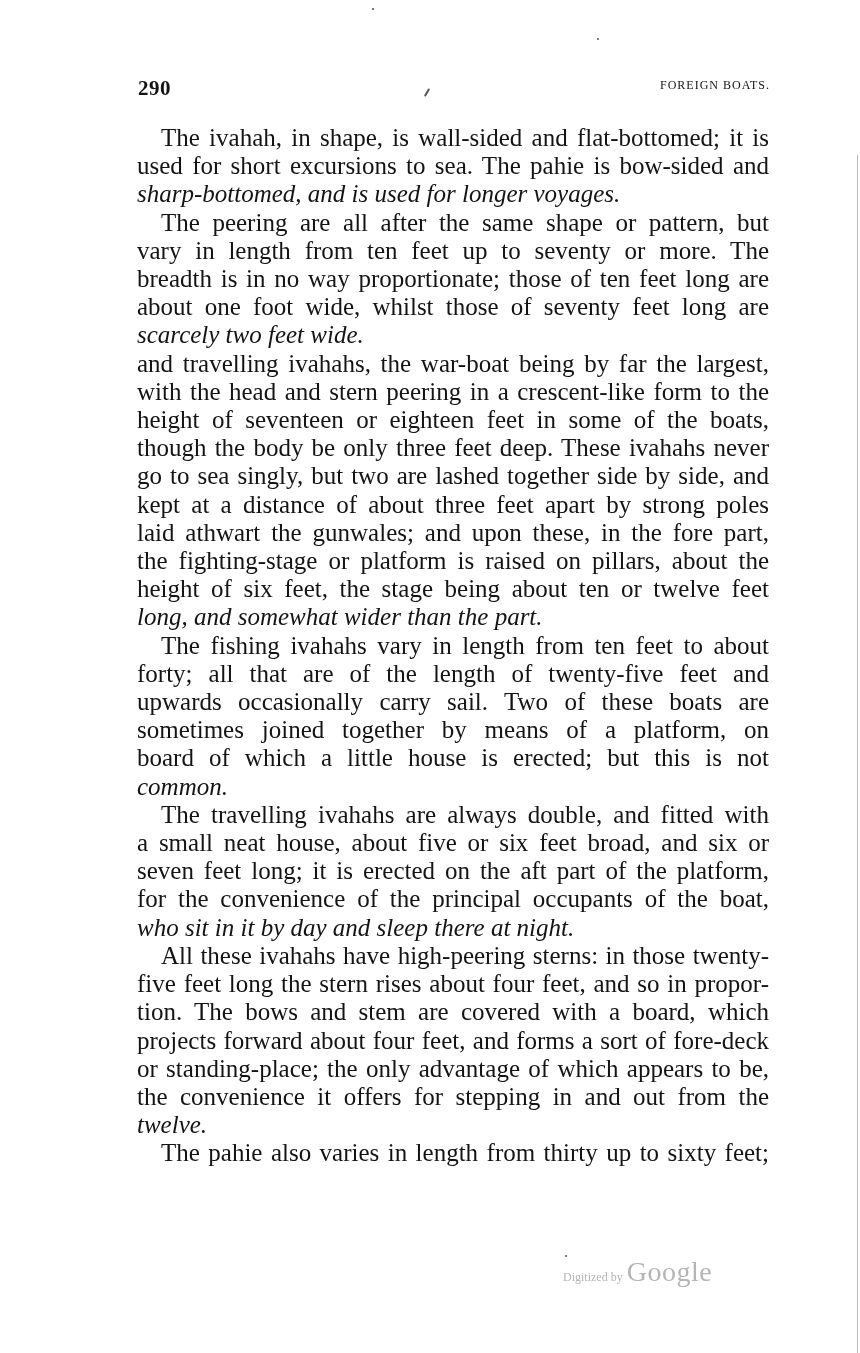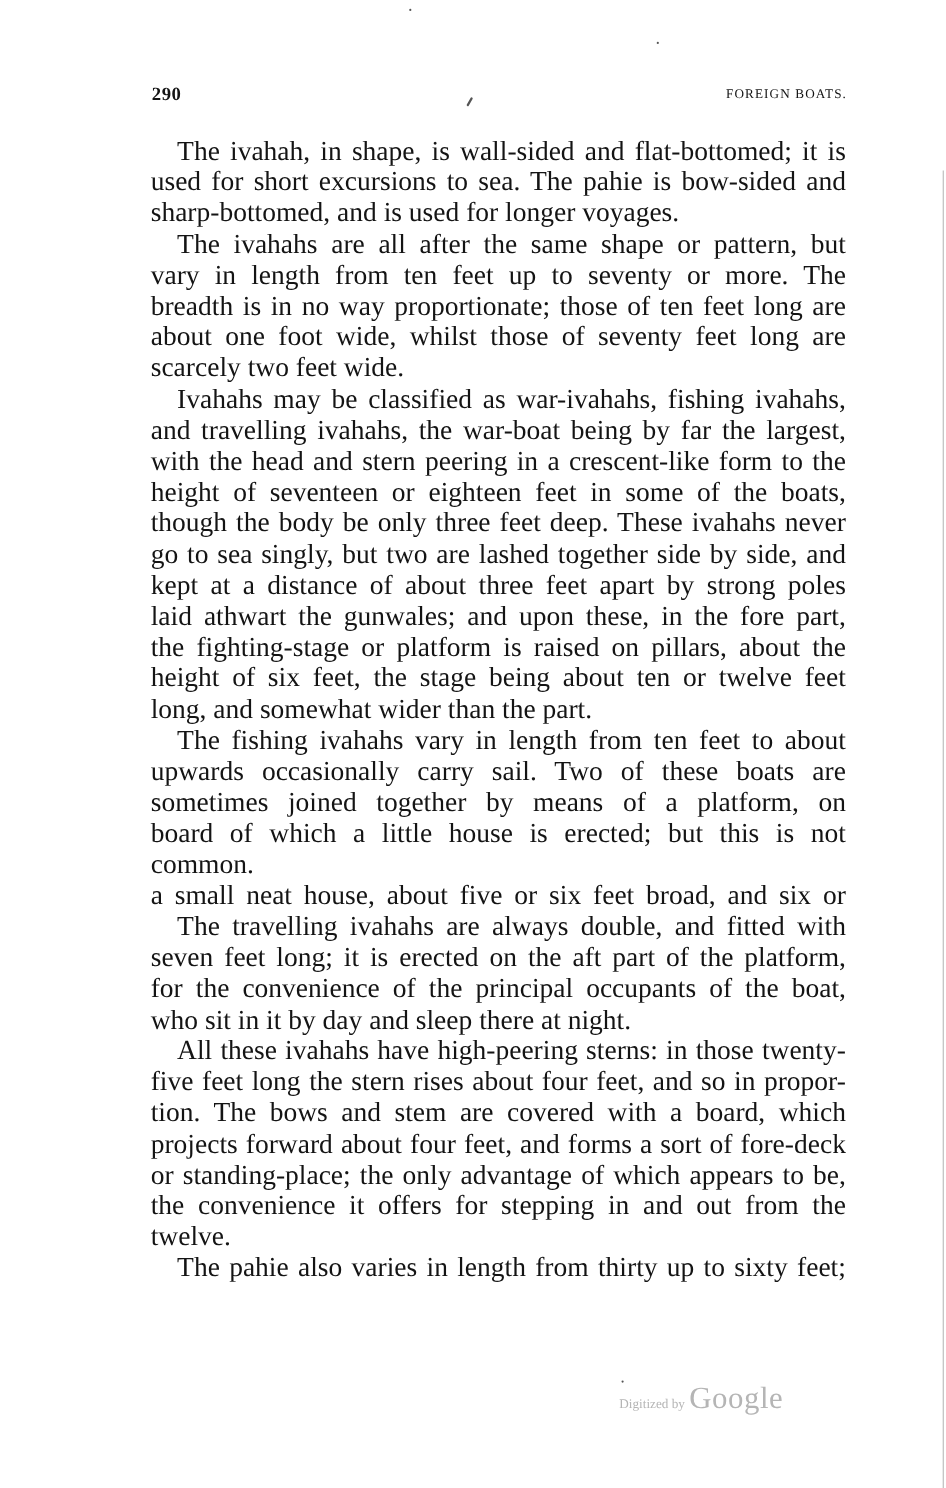--- a/index.html
+++ b/index.html
@@ -13,33 +13,33 @@
     }
     .edge-line {
       position: absolute; left: 857px; top: 155px;
       width: 1px; height: 1198px; background: #b8b8b8;
     }
     .header {
       position: absolute; top: 76px; left: 138px; width: 632px; height: 26px;
     }
     .page-number {
       position: absolute; left: 0; top: 0;
-      font-size: 17px; font-weight: bold; letter-spacing: 0.5px;
+      font-size: 21px; font-weight: bold; letter-spacing: 0.5px;
     }
     .running-head {
       position: absolute; left: 0; right: 0; top: 2px; text-align: right;
       font-size: 12px; letter-spacing: 1px;
     }
     .body-text {
       position: absolute; top: 124px; left: 137px; width: 632px;
       font-size: 25px; line-height: 28.2px;
       text-align: justify;
     }
     .line { display: block; text-align: justify; text-align-last: justify; }
-    .line.end { text-align-last: left; }
+    .line.end { text-align-last: left; font-style: italic; }
     .para { text-indent: 0; }
     .para .line.first { padding-left: 24px; }
     .watermark {
       position: absolute; left: 563px; top: 1256px;
       color: #b5b5b5; white-space: nowrap;
     }
     .watermark .small { font-family: Liberation Serif, serif; font-size: 12px; }
     .watermark .big { font-family: "Liberation Serif", serif; font-size: 28px; letter-spacing: 0.5px; }
     .speck { position: absolute; width: 2px; height: 2px; background: #555; border-radius: 1px; }
   </style>
@@ -53,49 +53,49 @@
   <div class="running-head">FOREIGN BOATS.</div>
 </div>
 
 <div class="body-text">
   <div class="para">
     <span class="line first">The ivahah, in shape, is wall-sided and flat-bottomed; it is</span>
     <span class="line">used for short excursions to sea.  The pahie is bow-sided and</span>
     <span class="line end">sharp-bottomed, and is used for longer voyages.</span>
   </div>
   <div class="para">
-    <span class="line first">The ivahahs are all after the same shape or pattern, but</span>
+    <span class="line first">The peering are all after the same shape or pattern, but</span>
     <span class="line">vary in length from ten feet up to seventy or more.  The</span>
     <span class="line">breadth is in no way proportionate; those of ten feet long are</span>
     <span class="line">about one foot wide, whilst those of seventy feet long are</span>
     <span class="line end">scarcely two feet wide.</span>
   </div>
   <div class="para">
-    <span class="line first">Ivahahs may be classified as war-ivahahs, fishing ivahahs,</span>
     <span class="line">and travelling ivahahs, the war-boat being by far the largest,</span>
     <span class="line">with the head and stern peering in a crescent-like form to the</span>
     <span class="line">height of seventeen or eighteen feet in some of the boats,</span>
     <span class="line">though the body be only three feet deep.  These ivahahs never</span>
     <span class="line">go to sea singly, but two are lashed together side by side, and</span>
     <span class="line">kept at a distance of about three feet apart by strong poles</span>
     <span class="line">laid athwart the gunwales; and upon these, in the fore part,</span>
     <span class="line">the fighting-stage or platform is raised on pillars, about the</span>
     <span class="line">height of six feet, the stage being about ten or twelve feet</span>
     <span class="line end">long, and somewhat wider than the part.</span>
   </div>
   <div class="para">
     <span class="line first">The fishing ivahahs vary in length from ten feet to about</span>
+    <span class="line">forty; all that are of the length of twenty-five feet and</span>
     <span class="line">upwards occasionally carry sail.  Two of these boats are</span>
     <span class="line">sometimes joined together by means of a platform, on</span>
     <span class="line">board of which a little house is erected; but this is not</span>
     <span class="line end">common.</span>
   </div>
   <div class="para">
+    <span class="line first">The travelling ivahahs are always double, and fitted with</span>
     <span class="line">a small neat house, about five or six feet broad, and six or</span>
-    <span class="line first">The travelling ivahahs are always double, and fitted with</span>
     <span class="line">seven feet long; it is erected on the aft part of the platform,</span>
     <span class="line">for the convenience of the principal occupants of the boat,</span>
     <span class="line end">who sit in it by day and sleep there at night.</span>
   </div>
   <div class="para">
     <span class="line first">All these ivahahs have high-peering sterns: in those twenty-</span>
     <span class="line">five feet long the stern rises about four feet, and so in propor-</span>
     <span class="line">tion.  The bows and stem are covered with a board, which</span>
     <span class="line">projects forward about four feet, and forms a sort of fore-deck</span>
     <span class="line">or standing-place; the only advantage of which appears to be,</span>

